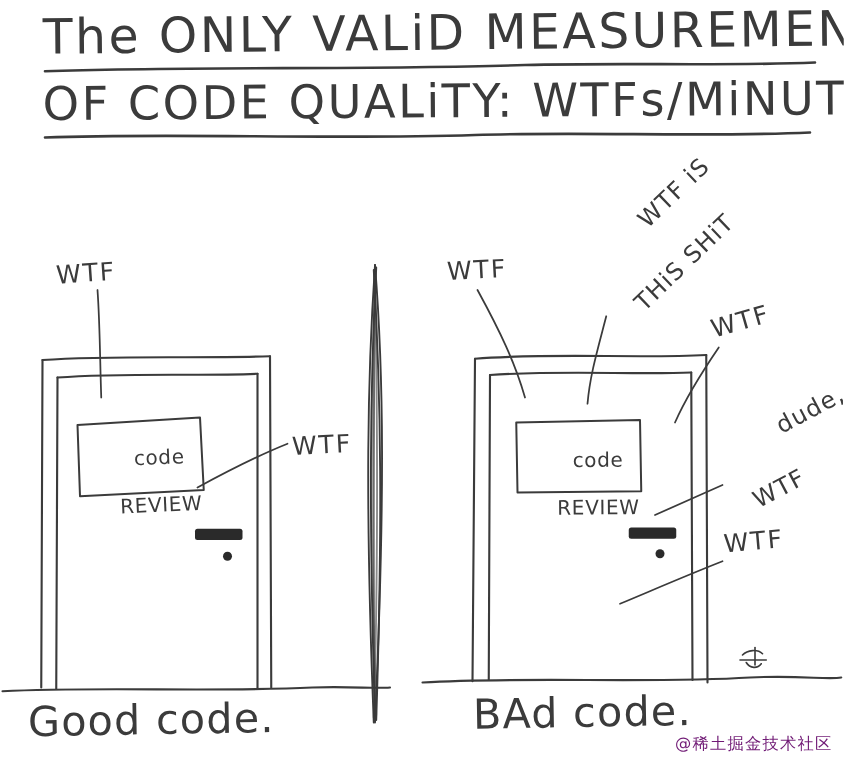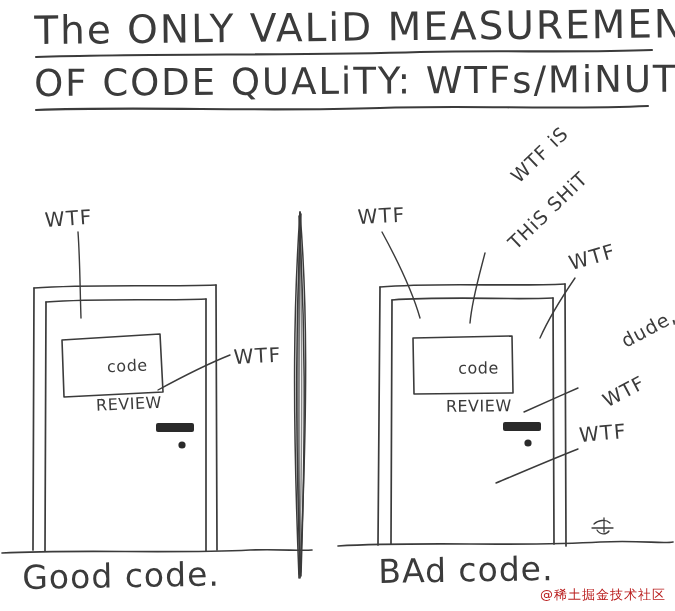--- a/index.html
+++ b/index.html
@@ -77,21 +77,21 @@
     text-align:center;
   }
   #sign-left-text{left:66px;top:340px;width:98px;transform:rotate(-2.5deg);transform-origin:left top;}
   #sign-right-text{left:418px;top:340px;width:98px;transform:rotate(-0.5deg);transform-origin:left top;}
 
   
   #watermark{
     position:absolute;
     left:540px;top:586px;
     font-size:13px;
-    color:#b91c1c;
+    color:#701a75;
     letter-spacing:1px;
     font-family:"DejaVu Sans", sans-serif;
     user-select:none;
     text-align:center;
   }
   svg{position:absolute;left:0;top:0;}
 </style>
 </head>
 <body>
 

